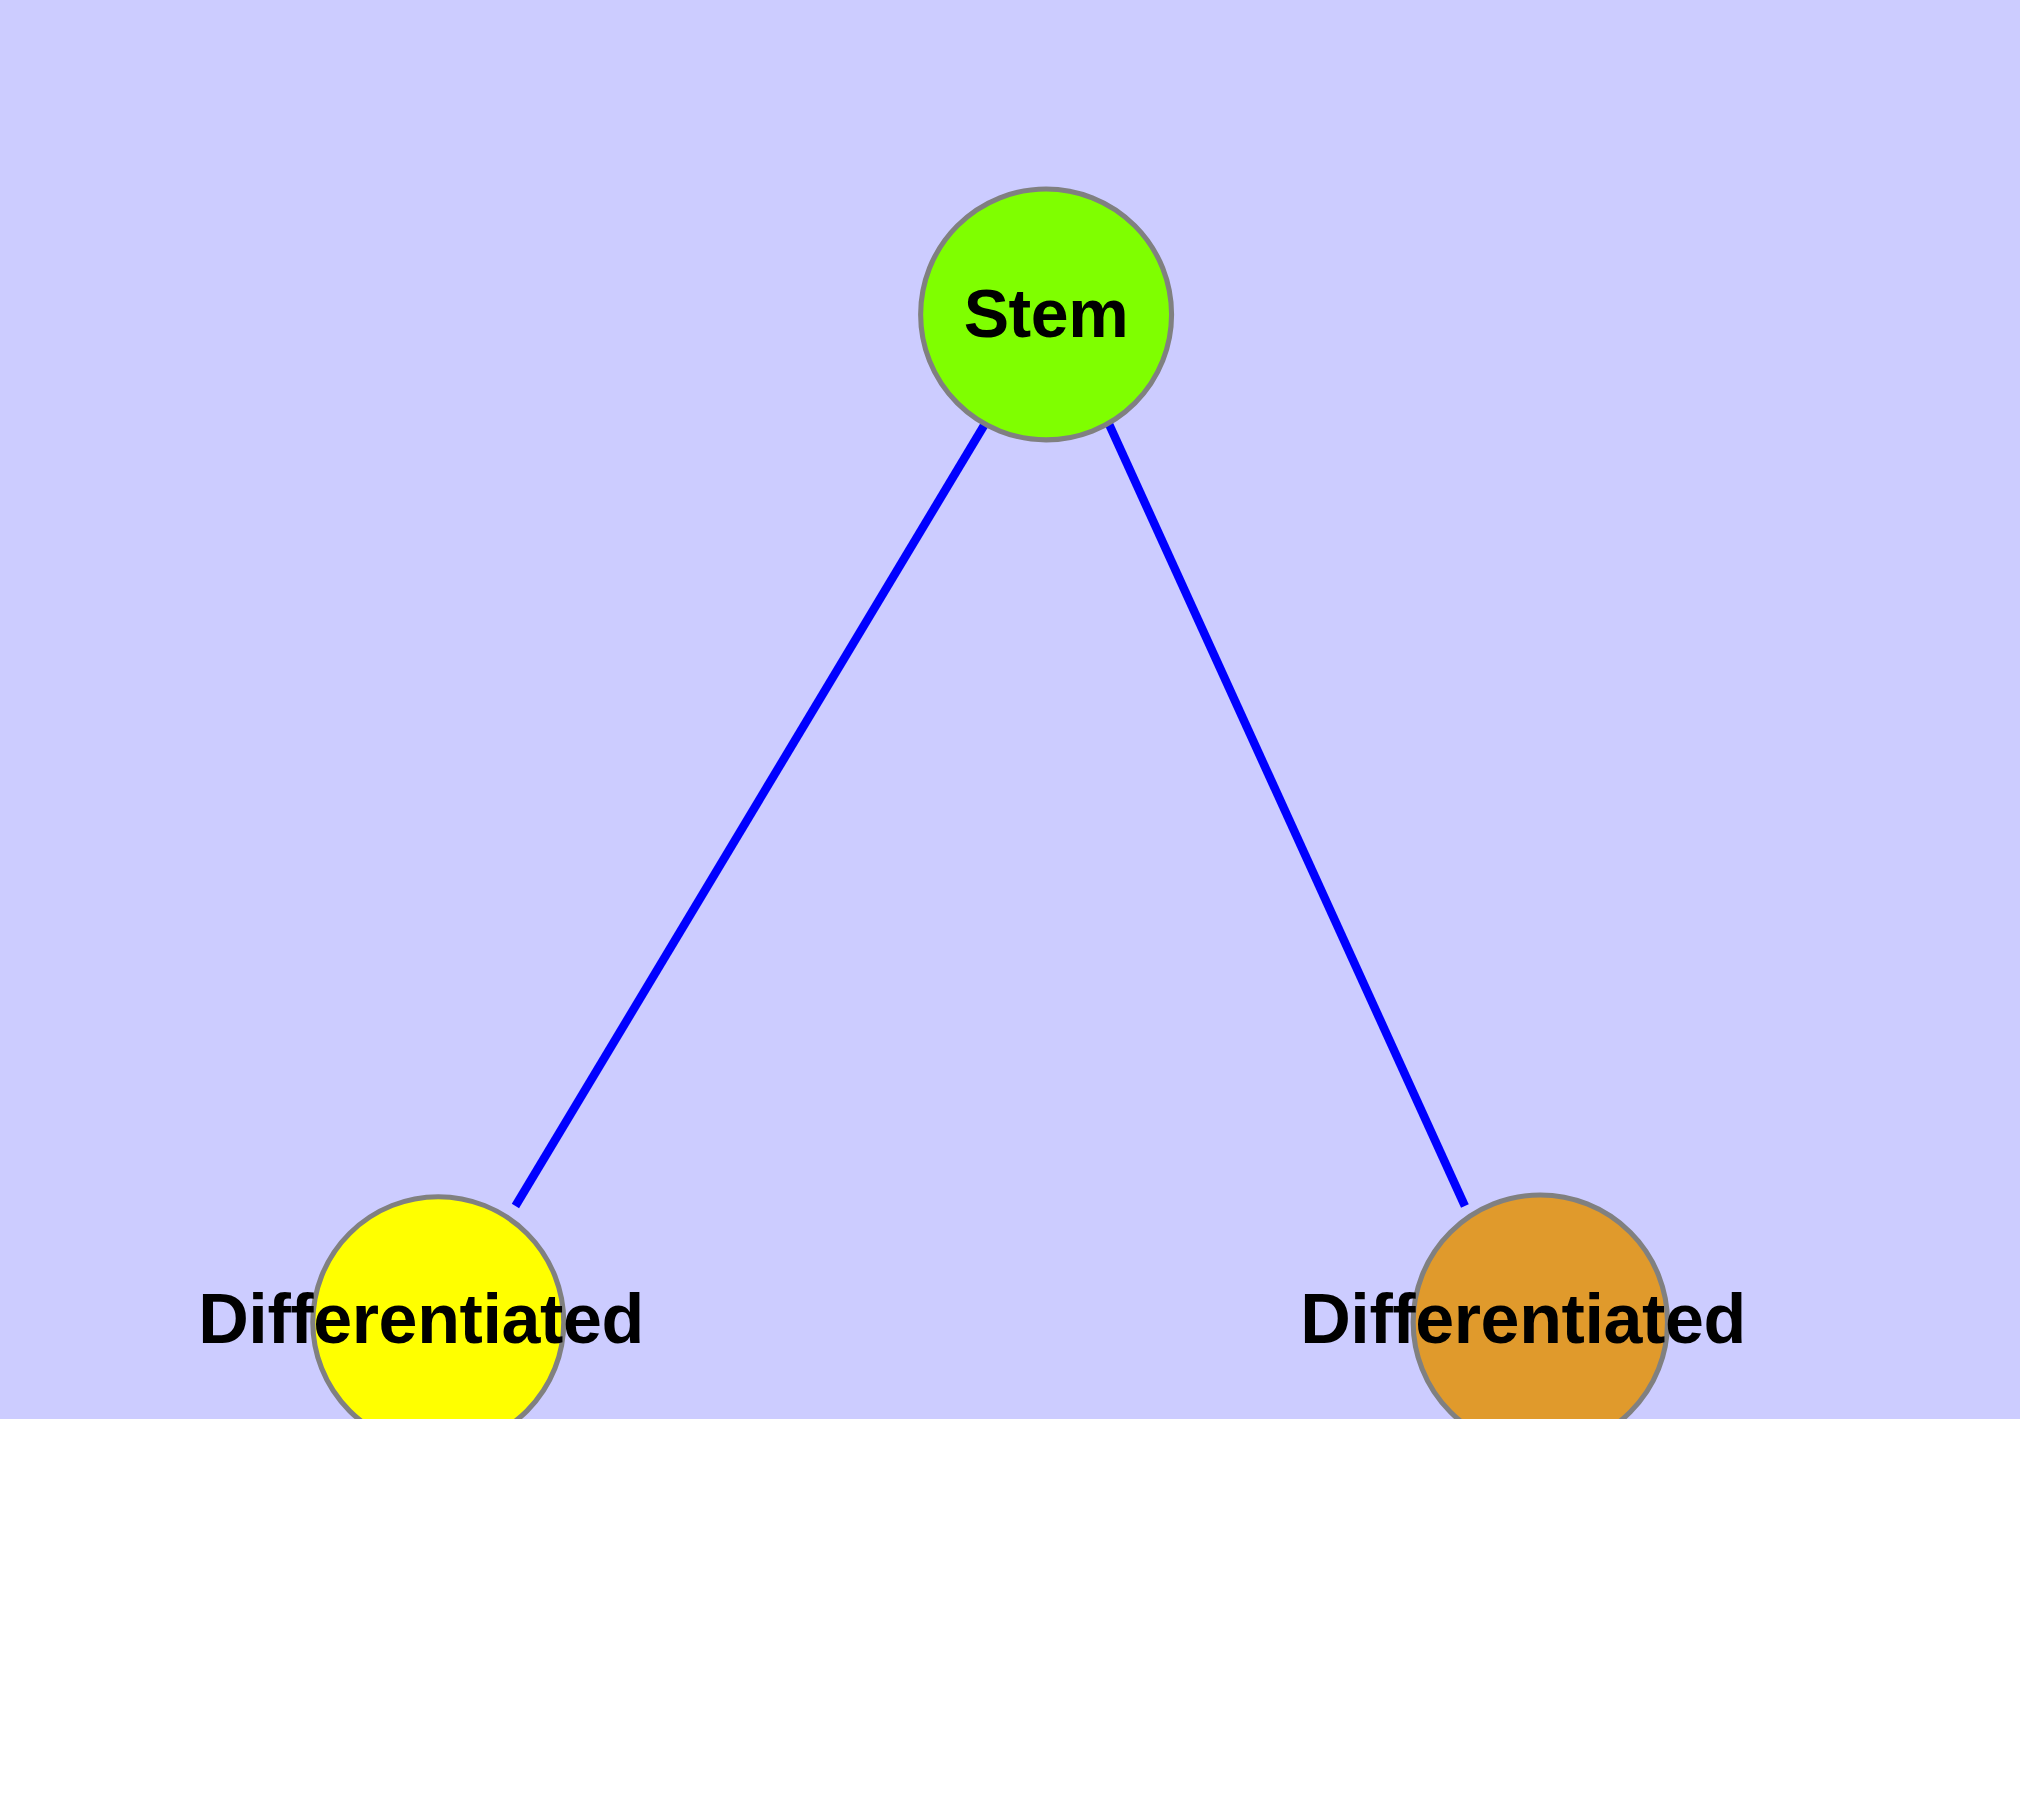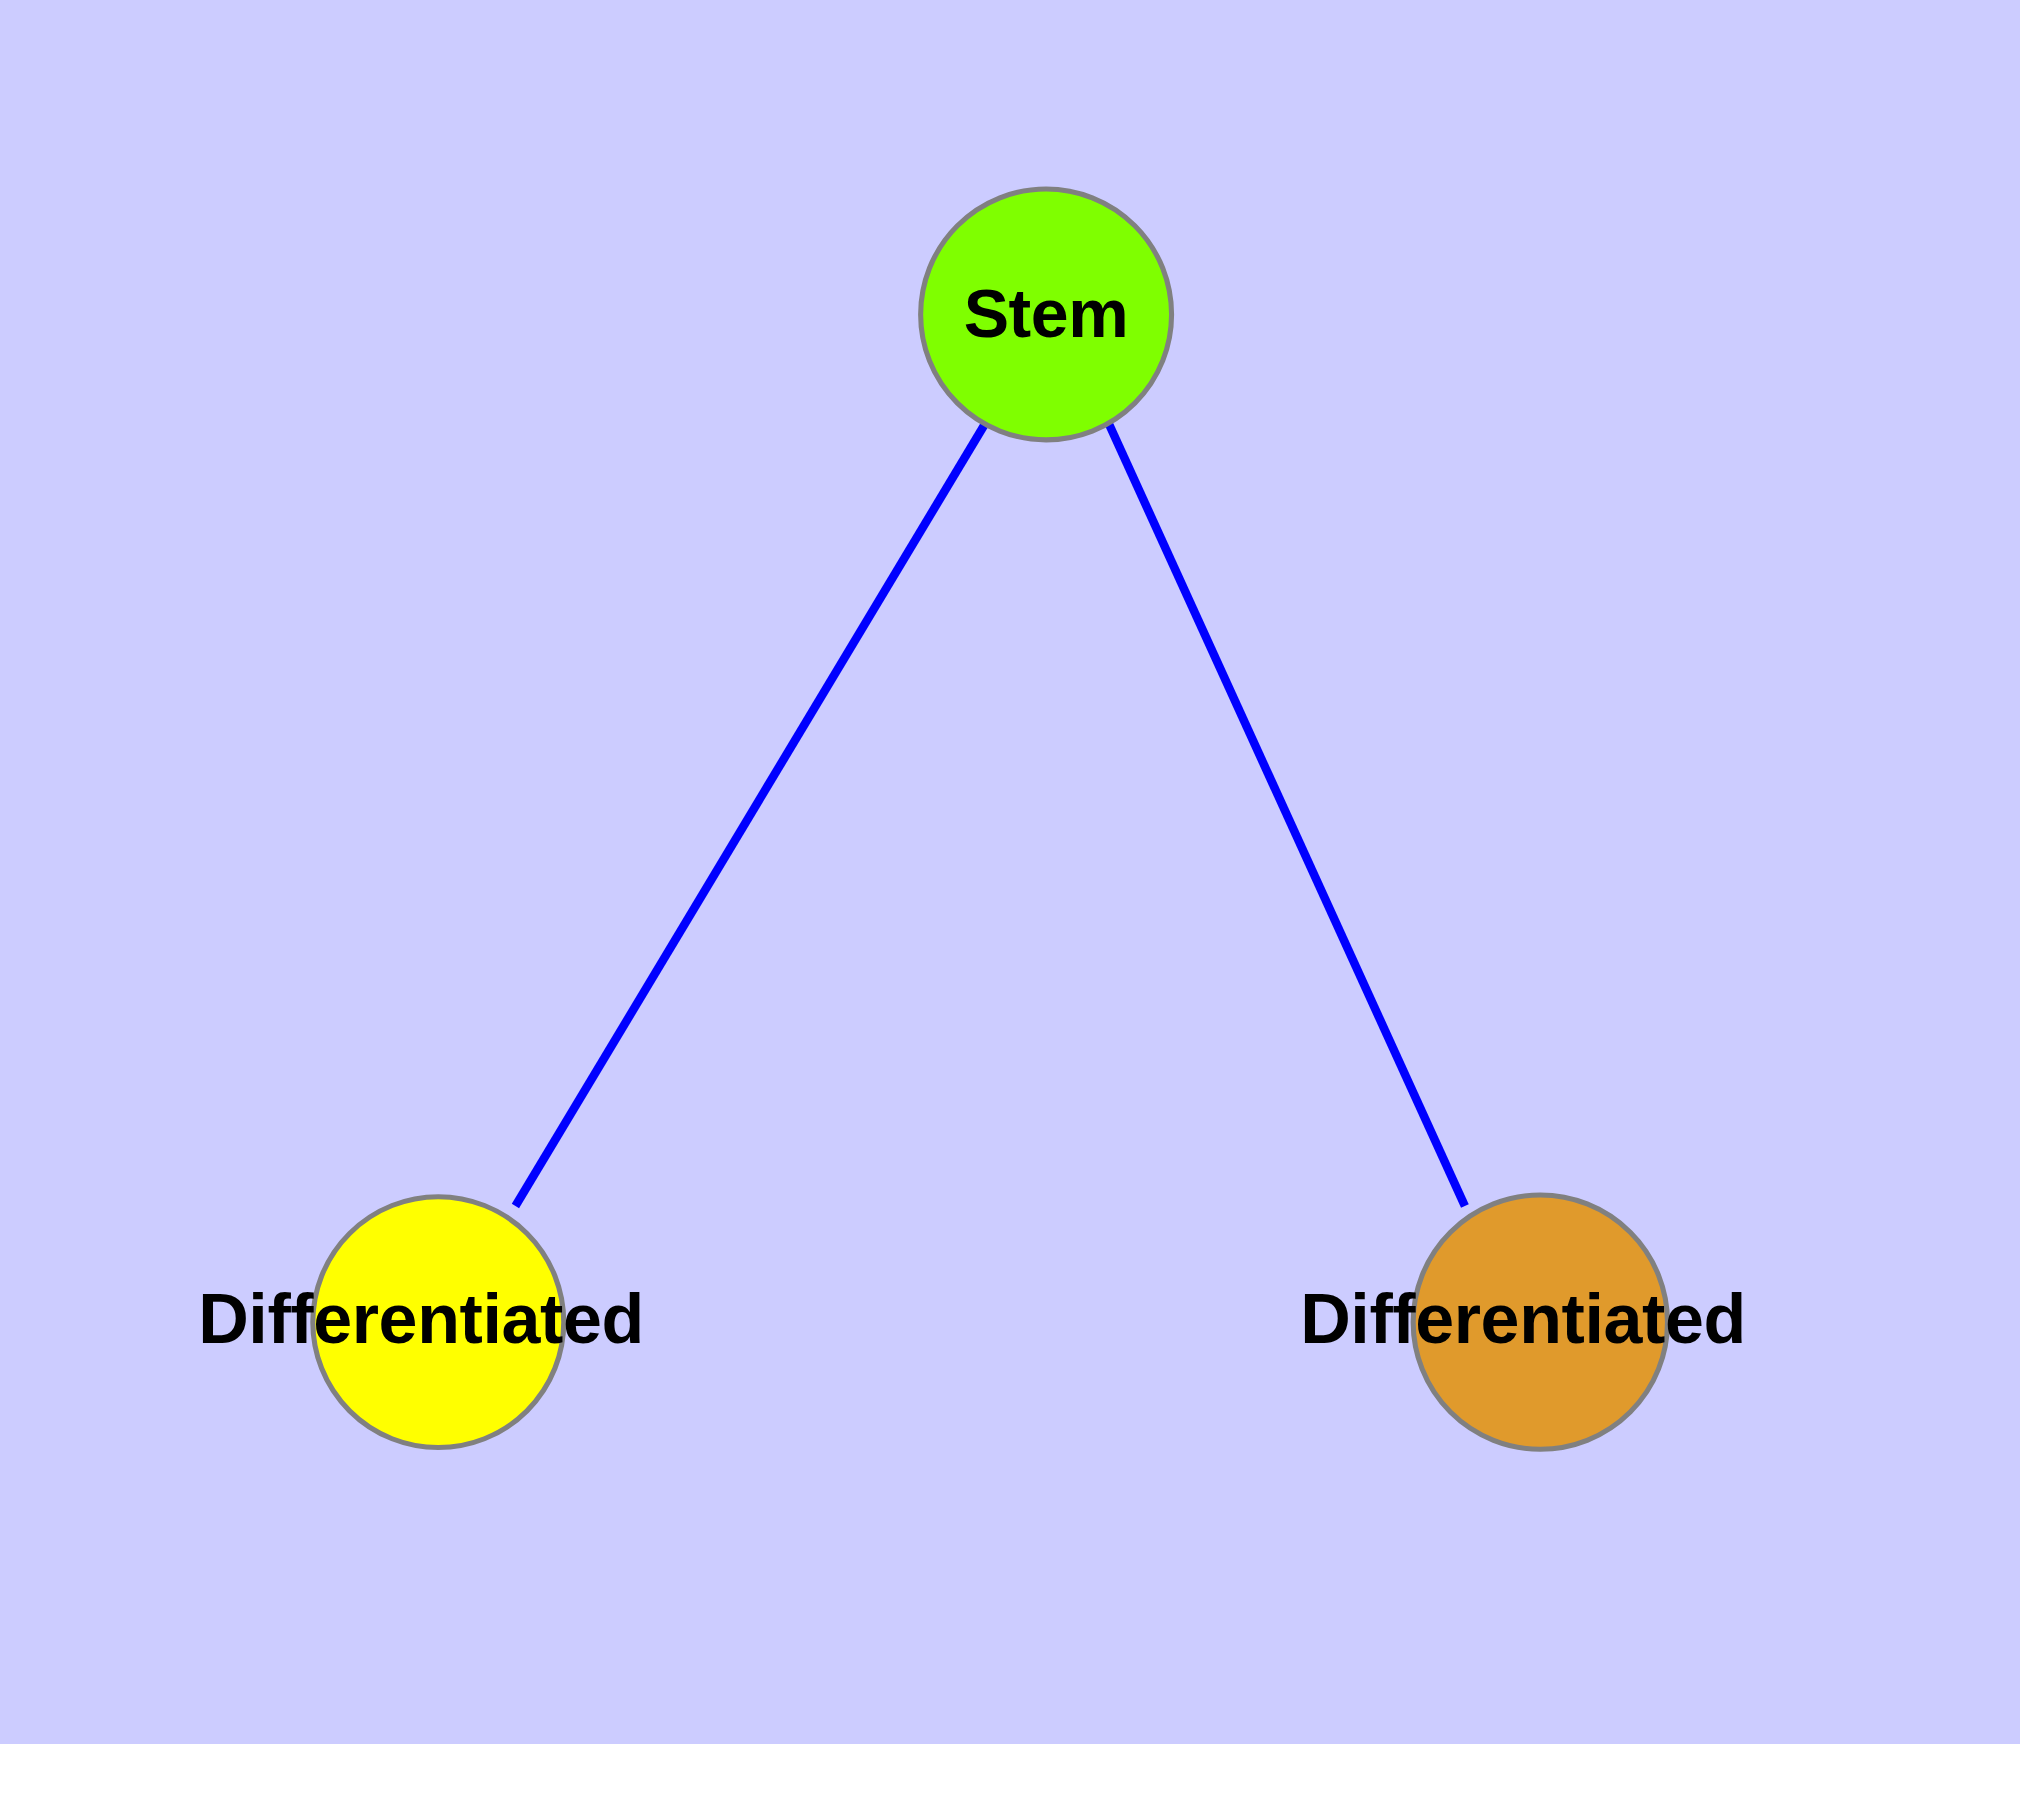--- a/index.html
+++ b/index.html
@@ -48,21 +48,21 @@
   #label-diff-b {
     font-size: 70px;
     left: 1523px;
     top: 1319px;
     transform: translate(-50%, -50%);
   }
 </style>
 </head>
 <body>
 
-<div id="canvas" style="width: 2021px; height: 1744px;">
+<div id="canvas" style="width: 2021px; height: 1419px;">
 
   <svg id="graph-svg" viewBox="0 0 2384 2138" preserveAspectRatio="none" aria-hidden="true" style="width: 2021px; height: 1812px;">
     <rect id="bg-rect" x="0" y="0" width="2384" height="2138" fill="#CCCCFF"></rect>
 
     <g id="edges-layer">
       <line id="edge-stem-to-diff-a" x1="1162" y1="500" x2="608" y2="1423" stroke="#0000FF" stroke-width="10" stroke-linecap="butt"></line>
       <line id="edge-stem-to-diff-b" x1="1308" y1="500" x2="1728" y2="1423" stroke="#0000FF" stroke-width="10" stroke-linecap="butt"></line>
     </g>
 
     <g id="nodes-layer">

